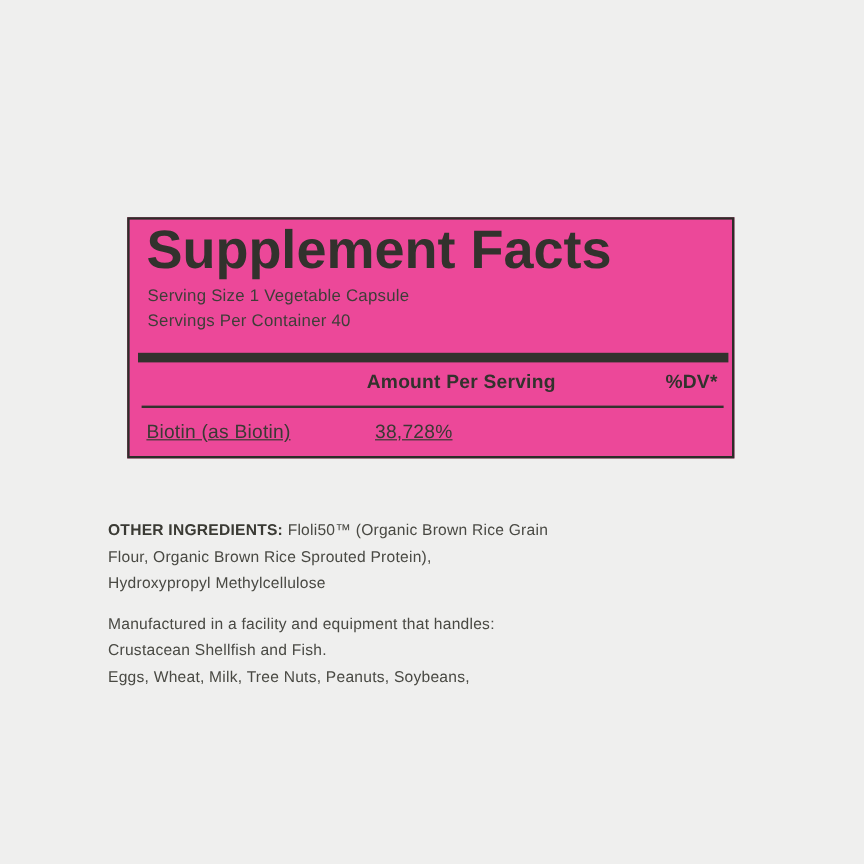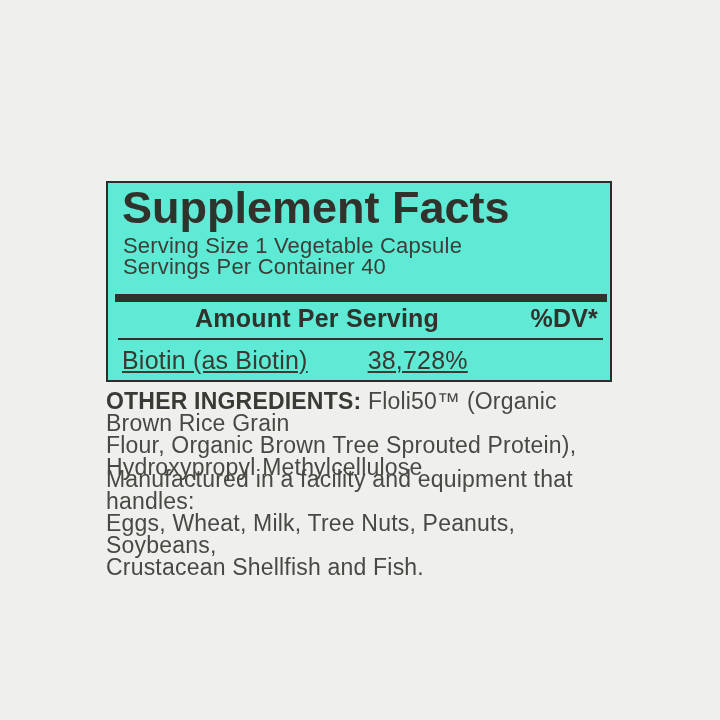--- a/index.html
+++ b/index.html
@@ -15,79 +15,79 @@
     background: #efefee;
     overflow: hidden;
   }
   .label-box {
     position: absolute;
     left: 106px;
     top: 181px;
     width: 506px;
     height: 201px;
     box-sizing: border-box;
-    background: #5eead4;
+    background: #ec4899;
     border: 2px solid #2d2d29;
   }
   .facts-title {
     margin: 2px 0 0 0;
     padding-left: 14px;
     font-size: 45px;
     line-height: 1;
     font-weight: bold;
     letter-spacing: 0px;
     color: #32322d;
     white-space: nowrap;
   }
   .serving-block {
     margin-top: 6px;
     padding-left: 15px;
-    font-size: 22px;
+    font-size: 14px;
     line-height: 20.5px;
     color: #3e3e38;
     letter-spacing: 0.2px;
   }
   .bar-thick {
     height: 8px;
     background: #32322d;
     margin: 17px 3px 0 7px;
   }
   .thead-wrap {
     margin: 0 7px 0 10px;
     border-bottom: 2px solid #32322d;
   }
   .t-row {
     display: flex;
     align-items: baseline;
-    font-size: 25px;
+    font-size: 16px;
     line-height: 21px;
     color: #3a3a34;
     letter-spacing: 0.2px;
-    gap: 24px;
   }
   .thead-row {
     padding: 6px 5px 9px 4px;
     font-weight: bold;
     color: #32322d;
   }
   .body-row {
     padding: 10px 12px 0 14px;
     text-decoration: underline;
   }
   .c-name { white-space: nowrap; }
   .c-amount { flex: 1; text-align: right; white-space: nowrap; }
   .c-dv { width: 99px; text-align: right; white-space: nowrap; margin-left: 36px; }
   .para {
     position: absolute;
-    left: 106px;
+    left: 90px;
     width: 512px;
-    font-size: 23px;
+    font-size: 13px;
     line-height: 22px;
     color: #494943;
     letter-spacing: 0.2px;
+    margin-top: 41px;
   }
   .para-ingredients { top: 390px; }
   .para-allergen { top: 468px; }
   .bold-label {
     font-weight: bold;
     color: #3a3a34;
   }
 </style>
 </head>
 <body>
@@ -117,23 +117,23 @@
       <div class="c-name">Biotin (as Biotin)</div>
       <div class="c-dv">38,728%</div>
     </div>
 
   </div>
 
   <div class="para para-ingredients">
     <div>
       <span class="bold-label">OTHER INGREDIENTS:</span><span> Floli50™ (Organic Brown Rice Grain</span>
     </div>
-    <div>Flour, Organic Brown Tree Sprouted Protein),</div>
+    <div>Flour, Organic Brown Rice Sprouted Protein),</div>
     <div>Hydroxypropyl Methylcellulose</div>
   </div>
 
   <div class="para para-allergen">
     <div>Manufactured in a facility and equipment that handles:</div>
+    <div>Crustacean Shellfish and Fish.</div>
     <div>Eggs, Wheat, Milk, Tree Nuts, Peanuts, Soybeans,</div>
-    <div>Crustacean Shellfish and Fish.</div>
   </div>
 
 </div>
 
 </body></html>

